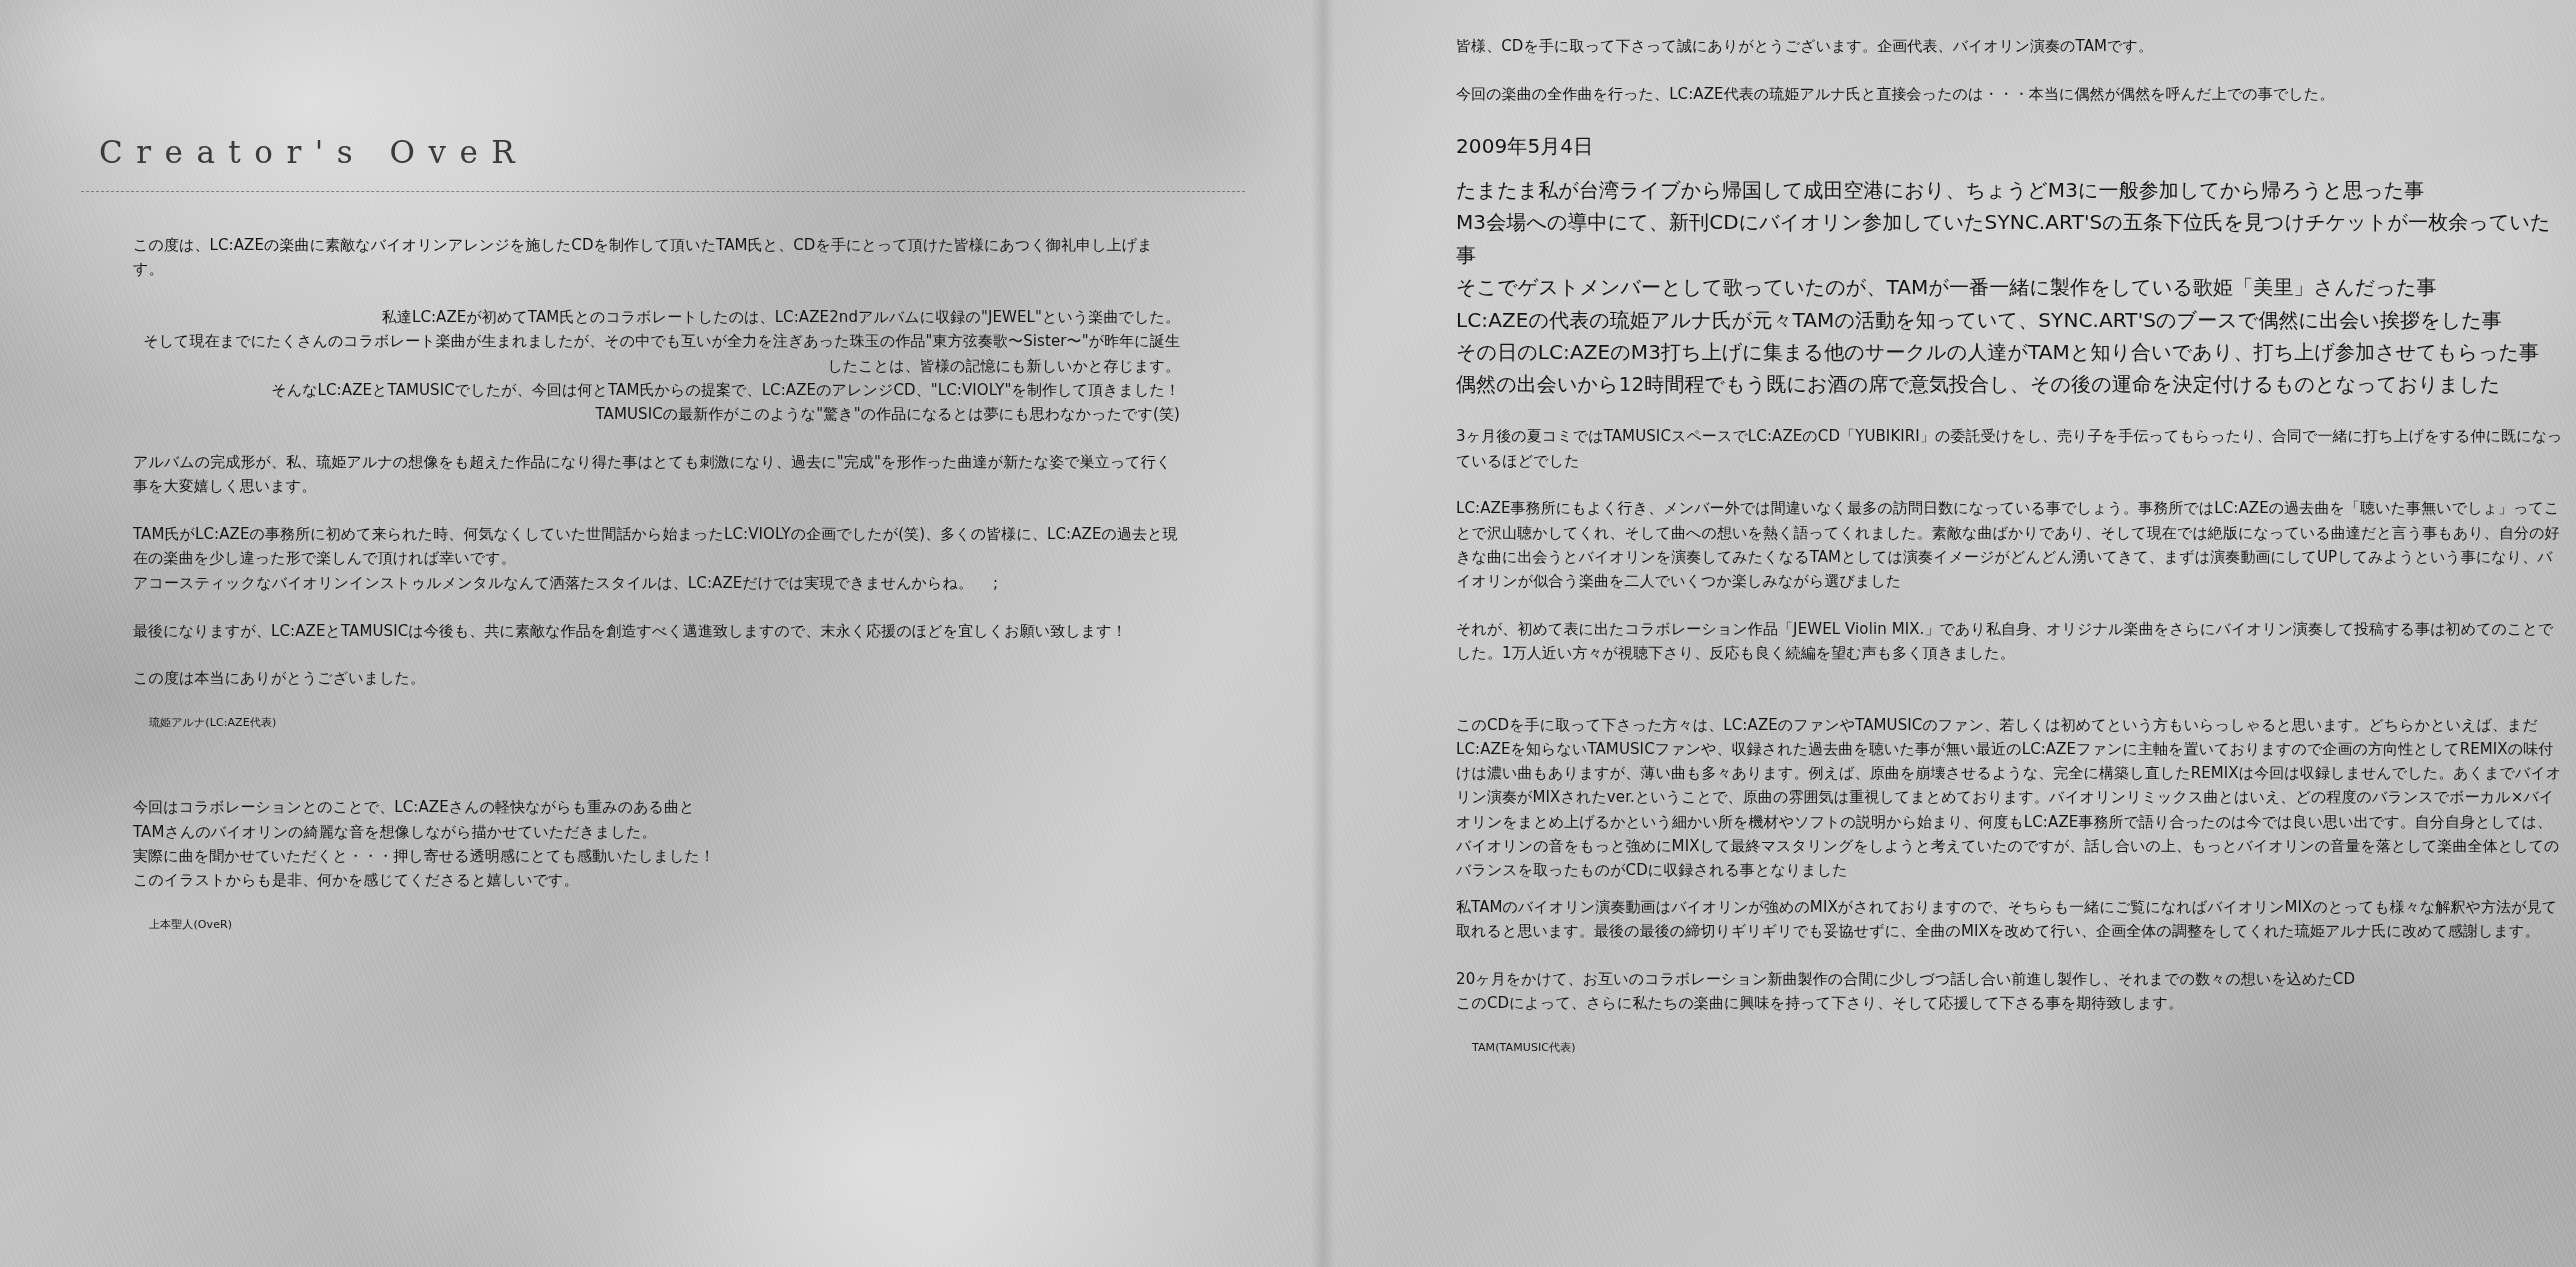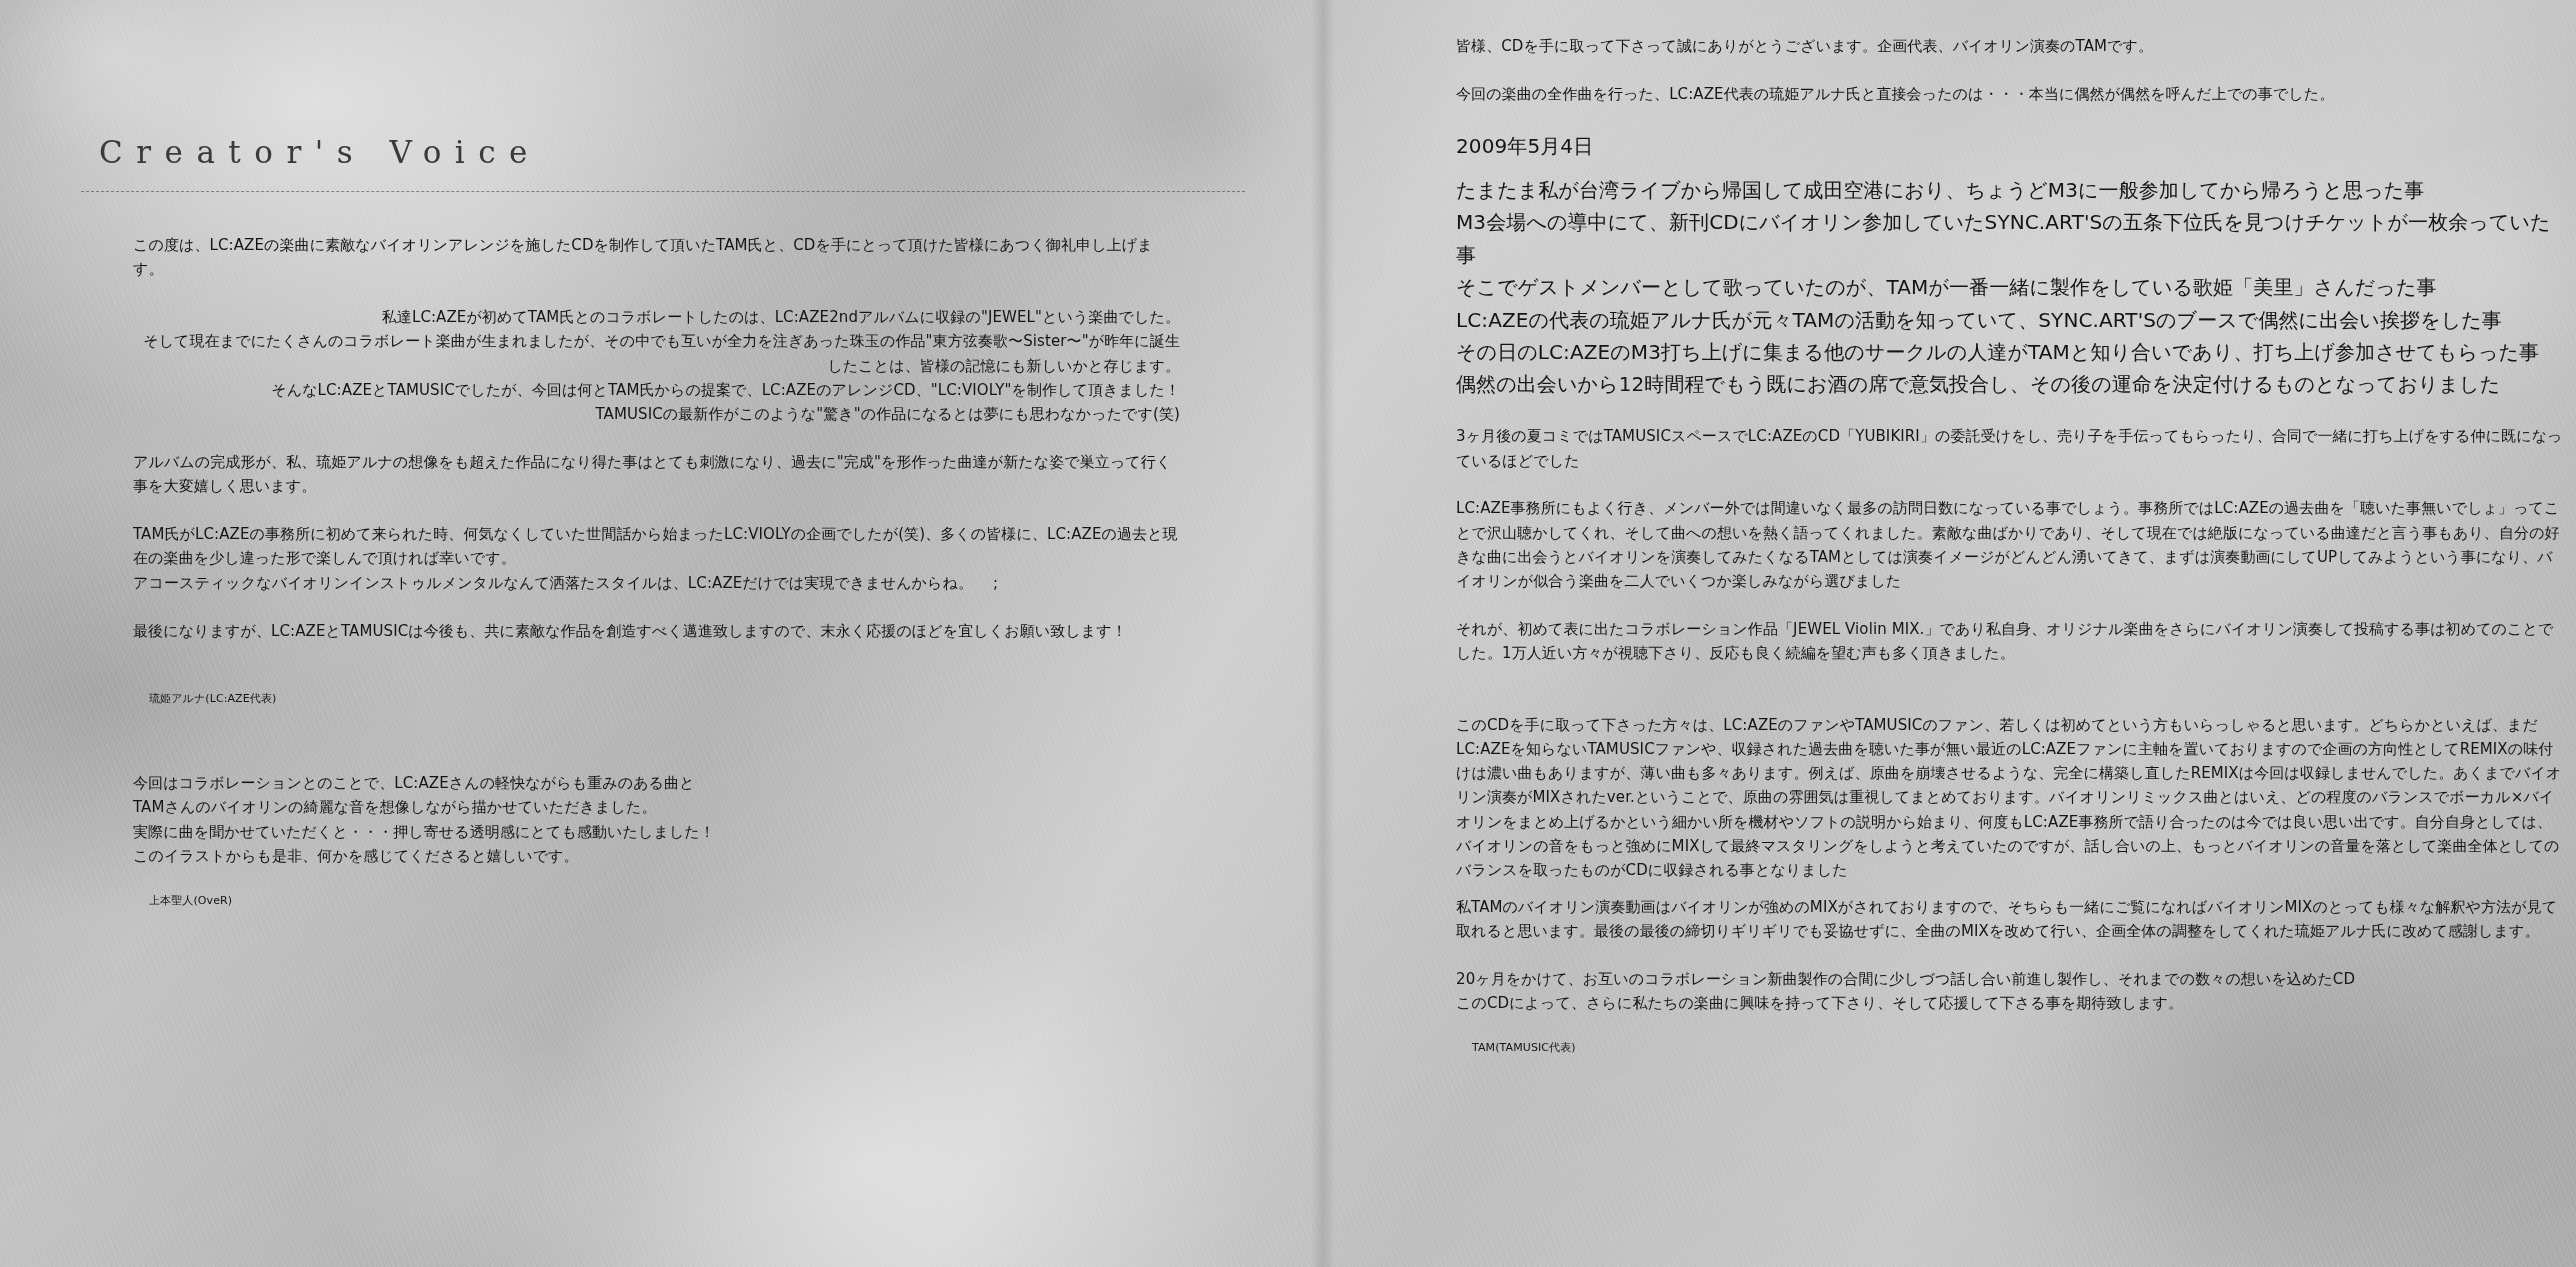--- a/index.html
+++ b/index.html
@@ -133,21 +133,21 @@
 </head>
 <body>
 
 <div id="page">
   <div id="grain"></div>
   <div id="smudges"></div>
   <div id="gutter"></div>
 
   <div class="col" id="left-col">
 
-    <div id="creators-voice-heading">Creator's Voice</div>
+    <div id="creators-voice-heading">Creator's OveR</div>
     <div id="heading-rule"></div>
 
     <div id="left-body">
 
       <div class="block">
         <p>この度は、LC:AZEの楽曲に素敵なバイオリンアレンジを施したCDを制作して頂いたTAM氏と、CDを手にとって頂けた皆様にあつく御礼申し上げます。</p>
       </div>
       <div class="para-gap"></div>
 
       <div class="block">
@@ -167,20 +167,23 @@
         <p style="white-space:pre-line;">TAM氏がLC:AZEの事務所に初めて来られた時、何気なくしていた世間話から始まったLC:VIOLYの企画でしたが(笑)、多くの皆様に、LC:AZEの過去と現在の楽曲を少し違った形で楽しんで頂ければ幸いです。
 アコースティックなバイオリンインストゥルメンタルなんて洒落たスタイルは、LC:AZEだけでは実現できませんからね。　 ;</p>
       </div>
       <div class="para-gap"></div>
 
       <div class="block">
         <p>最後になりますが、LC:AZEとTAMUSICは今後も、共に素敵な作品を創造すべく邁進致しますので、末永く応援のほどを宜しくお願い致します！</p>
       </div>
       <div class="para-gap"></div>
 
+      <div class="block">
+        <p>この度は本当にありがとうございました。</p>
+      </div>
       <div class="para-gap"></div>
 
       <div class="block sig">
         <p>琉姫アルナ(LC:AZE代表)</p>
       </div>
 
       <div class="para-gap-l"></div>
       <div class="para-gap"></div>
 
       <div class="block">

